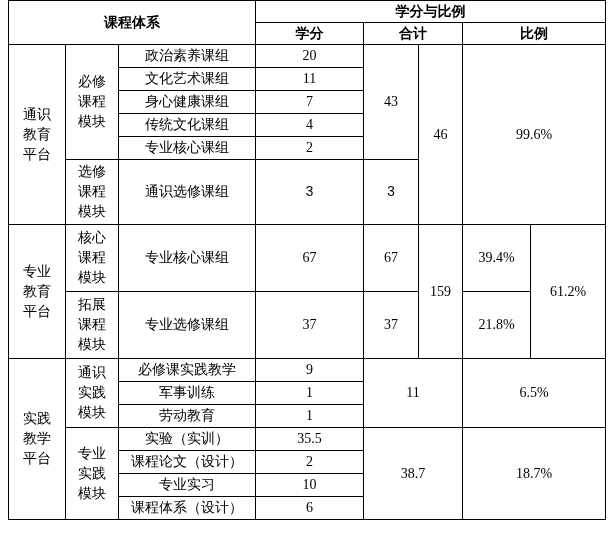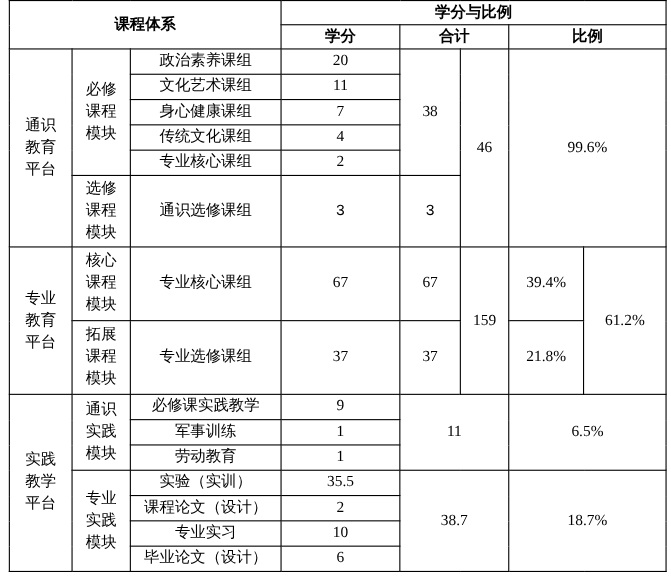--- a/index.html
+++ b/index.html
@@ -77,21 +77,21 @@
 
     <tr class="rh-s">
       <td class="stack" rowspan="6">通识
 教育
 平台</td>
       <td class="stack" rowspan="5">必修
 课程
 模块</td>
       <td class="course">政治素养课组</td>
       <td>20</td>
-      <td rowspan="5">38</td>
+      <td rowspan="5">43</td>
       <td rowspan="6">46</td>
       <td rowspan="6" colspan="2">99.6%</td>
     </tr>
     <tr class="rh-s">
       <td class="course">文化艺术课组</td>
       <td>11</td>
     </tr>
     <tr class="rh-s">
       <td class="course">身心健康课组</td>
       <td>7</td>
@@ -168,18 +168,18 @@
     </tr>
     <tr class="rh-s">
       <td class="course">课程论文（设计）</td>
       <td>2</td>
     </tr>
     <tr class="rh-s">
       <td class="course">专业实习</td>
       <td>10</td>
     </tr>
     <tr class="rh-s">
-      <td class="course">毕业论文（设计）</td>
+      <td class="course">课程体系（设计）</td>
       <td>6</td>
     </tr>
   </tbody>
     </table>
 </div>
 
 </body></html>

